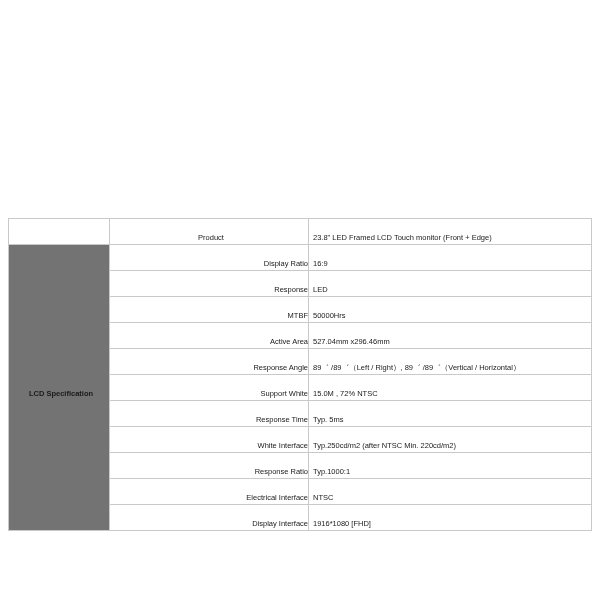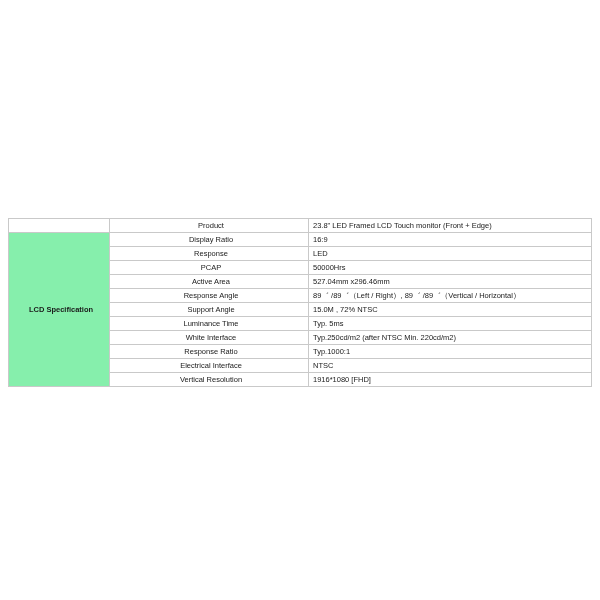--- a/index.html
+++ b/index.html
@@ -27,45 +27,45 @@
   table.spec {
     border-collapse: collapse;
     width: 584px;
     table-layout: fixed;
   }
   table.spec td {
     border: 1px solid #c9c9c9;
     font-size: 7.5px;
     color: #1a1a1a;
     height: 13px;
-    padding: 0 0 0 4px;
+    padding: 12px 0 0 4px;
     vertical-align: middle;
     line-height: 11px;
     white-space: nowrap;
     overflow: hidden;
   }
   td.col-label {
     width: 96px;
     text-align: center;
   }
   td.col-key {
     width: 194px;
     padding-left: 10px;
-    text-align: center;
+    text-align: right;
   }
   td.col-val {
     padding-left: 6px;
     text-align: left;
   }
   td.header-key {
     text-align: center;
     padding-left: 0;
   }
   td.side-label {
-    background: #86efac;
+    background: #737373;
     text-align: center;
     font-weight: bold;
     font-size: 8px;
     color: #000000;
     padding: 0;
   }
   td.topleft {
     background: #ffffff;
   }
 </style>
@@ -84,51 +84,51 @@
         <tr>
           <td class="col-label side-label" rowspan="11">LCD Specification</td>
           <td class="col-key">Display Ratio</td>
           <td class="col-val">16:9</td>
         </tr>
         <tr>
           <td class="col-key">Response</td>
           <td class="col-val">LED</td>
         </tr>
         <tr>
-          <td class="col-key">PCAP</td>
+          <td class="col-key">MTBF</td>
           <td class="col-val">50000Hrs</td>
         </tr>
         <tr>
           <td class="col-key">Active Area</td>
           <td class="col-val">527.04mm x296.46mm</td>
         </tr>
         <tr>
           <td class="col-key">Response Angle</td>
           <td class="col-val">89゛ /89゛（Left / Right）, 89゛ /89゛（Vertical / Horizontal）</td>
         </tr>
         <tr>
-          <td class="col-key">Support Angle</td>
+          <td class="col-key">Support White</td>
           <td class="col-val">15.0M , 72% NTSC</td>
         </tr>
         <tr>
-          <td class="col-key">Luminance Time</td>
+          <td class="col-key">Response Time</td>
           <td class="col-val">Typ. 5ms</td>
         </tr>
         <tr>
           <td class="col-key">White Interface</td>
           <td class="col-val">Typ.250cd/m2 (after NTSC Min. 220cd/m2)</td>
         </tr>
         <tr>
           <td class="col-key">Response Ratio</td>
           <td class="col-val">Typ.1000:1</td>
         </tr>
         <tr>
           <td class="col-key">Electrical Interface</td>
           <td class="col-val">NTSC</td>
         </tr>
         <tr>
-          <td class="col-key">Vertical Resolution</td>
+          <td class="col-key">Display Interface</td>
           <td class="col-val">1916*1080 [FHD]</td>
         </tr>
       </tbody>
     </table>
   </div>
 </div>
 
 </body></html>

